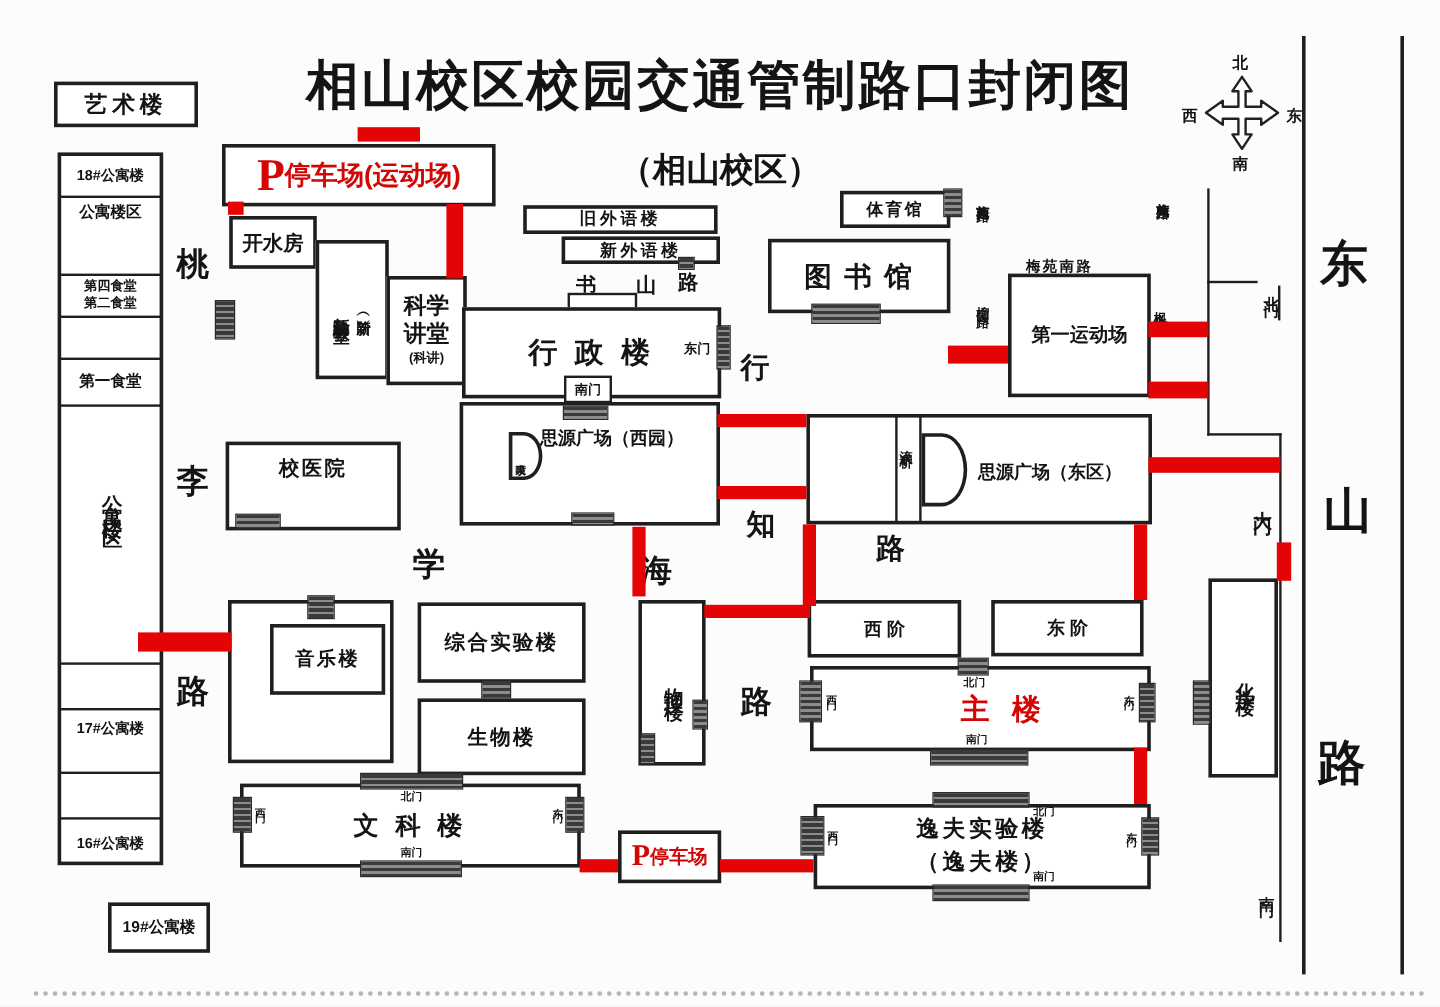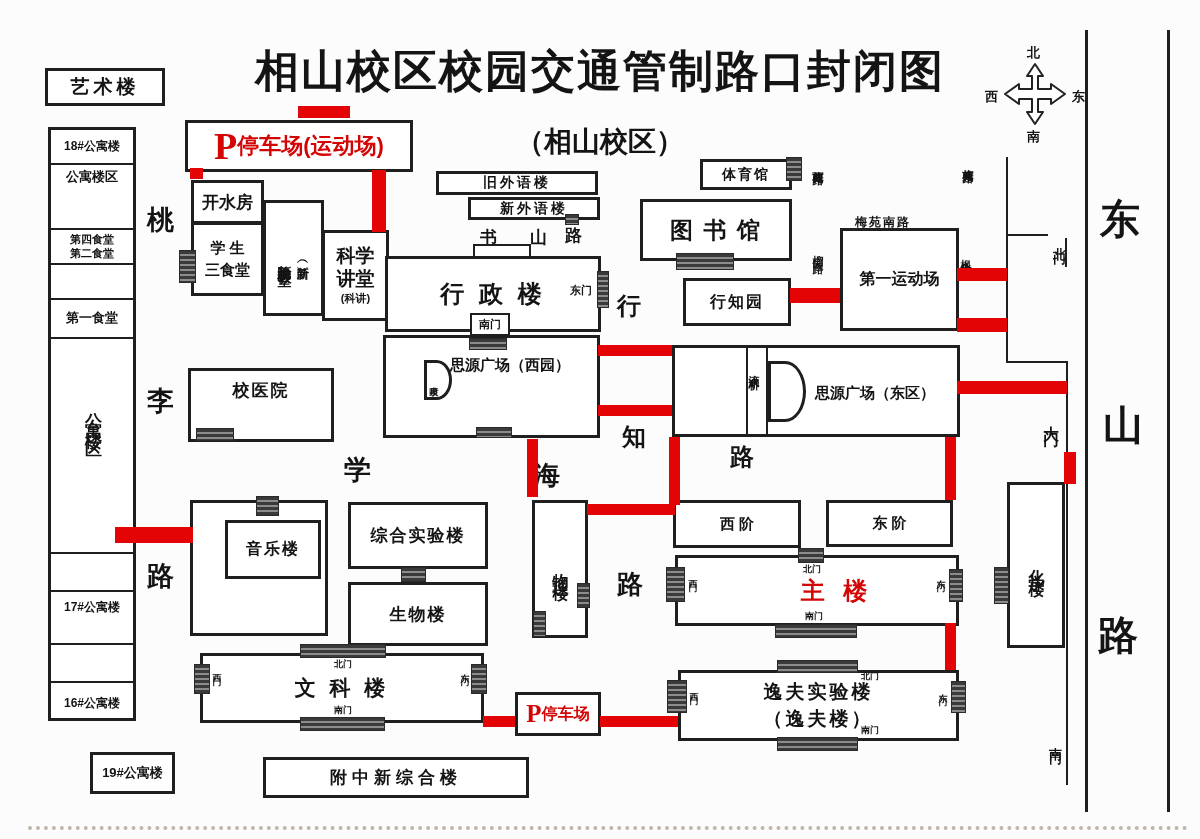--- a/index.html
+++ b/index.html
@@ -86,24 +86,20 @@
   <div class="lbl" style="left:147px;top:558px;font-size:27px;">路</div>
 
   <div class="bx" style="left:185px;top:120px;width:228px;height:52px;">
     <span class="redtxt" style="font-size:38px;font-family:'Liberation Serif','DejaVu Serif',serif;">P</span>
     <span class="redtxt" style="font-size:22px;">停车场(运动场)</span>
   </div>
 
   <div class="bx" style="left:191px;top:180px;width:73px;height:44px;font-size:17px;">
     <span>开水房</span>
   </div>
-  <div class="bx pre" style="left:191px;top:222px;width:73px;height:74px;font-size:15px;line-height:1.5;">
-    <span class="pre">学 生
-三食堂</span>
-  </div>
   <div class="bx" style="left:263px;top:200px;width:61px;height:116px;">
     <span class="v" style="writing-mode:vertical-lr;font-size:14px;letter-spacing:2px;">新阶梯教室</span>
     <span class="v" style="writing-mode:vertical-lr;font-size:12px;letter-spacing:1px;">（新阶）</span>
   </div>
   <div class="bx" style="left:322px;top:230px;width:67px;height:91px;flex-direction:column;">
     <span class="pre" style="font-size:19px;line-height:1.2;">科学
 讲堂</span>
     <span style="font-size:11px;">(科讲)</span>
   </div>
 
@@ -124,23 +120,20 @@
   <div class="lbl" style="left:570px;top:283px;font-size:11px;">东门</div>
   <div class="bx" style="left:470px;top:313px;width:40px;height:23px;border-width:2px;font-size:11px;">
     <span>南门</span>
   </div>
 
   <div class="bx" style="left:700px;top:159px;width:92px;height:31px;font-size:14px;letter-spacing:2px;">
     <span>体育馆</span>
   </div>
   <div class="bx" style="left:640px;top:199px;width:152px;height:62px;font-size:23px;letter-spacing:2px;">
     <span>图 书 馆</span>
-  </div>
-  <div class="bx" style="left:683px;top:278px;width:108px;height:48px;font-size:16px;letter-spacing:2px;">
-    <span>行知园</span>
   </div>
   <div class="bx" style="left:840px;top:228px;width:119px;height:103px;font-size:16px;">
     <span>第一运动场</span>
   </div>
 
   <div class="lbl v" style="left:810px;top:162px;font-size:11px;letter-spacing:1px;">梅苑西路</div>
   <div class="lbl v" style="left:960px;top:160px;font-size:11px;letter-spacing:1px;">梅苑东路</div>
   <div class="lbl" style="left:855px;top:214px;font-size:12px;letter-spacing:2px;">梅苑南路</div>
   <div class="lbl v" style="left:810px;top:246px;font-size:11px;letter-spacing:4px;">榴园路</div>
   <div class="lbl v" style="left:958px;top:250px;font-size:11px;letter-spacing:4px;">枫华路</div>
@@ -217,23 +210,20 @@
 
   <div class="bx" style="left:678px;top:670px;width:281px;height:71px;">
     <span class="pre" style="font-size:19px;letter-spacing:3px;line-height:1.4;">逸夫实验楼
 （逸夫楼）</span>
   </div>
   <div class="lbl tiny" style="left:861px;top:672px;">北门</div>
   <div class="lbl tiny" style="left:861px;top:726px;">南门</div>
   <div class="lbl tiny v" style="left:689px;top:685px;">西门</div>
   <div class="lbl tiny v" style="left:938px;top:686px;">东门</div>
 
-  <div class="bx" style="left:263px;top:757px;width:266px;height:41px;font-size:17px;letter-spacing:5px;">
-    <span>附中新综合楼</span>
-  </div>
 
   <div class="gate" style="left:179px;top:250px;width:17px;height:33px;"></div>
   <div class="gate" style="left:565px;top:214px;width:14px;height:11px;"></div>
   <div class="gate" style="left:786px;top:157px;width:16px;height:24px;"></div>
   <div class="gate" style="left:676px;top:253px;width:58px;height:17px;"></div>
   <div class="gate" style="left:597px;top:271px;width:12px;height:37px;"></div>
   <div class="gate" style="left:469px;top:338px;width:38px;height:12px;"></div>
   <div class="gate" style="left:476px;top:427px;width:36px;height:11px;"></div>
   <div class="gate" style="left:196px;top:428px;width:38px;height:13px;"></div>
   <div class="gate" style="left:256px;top:496px;width:23px;height:20px;"></div>

